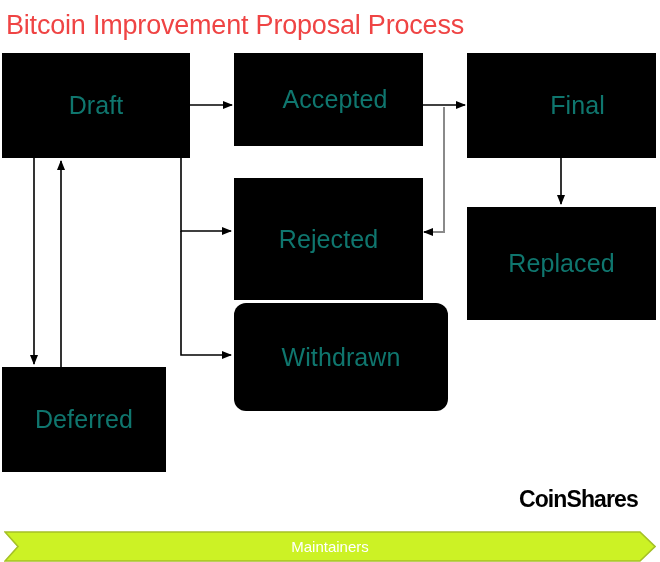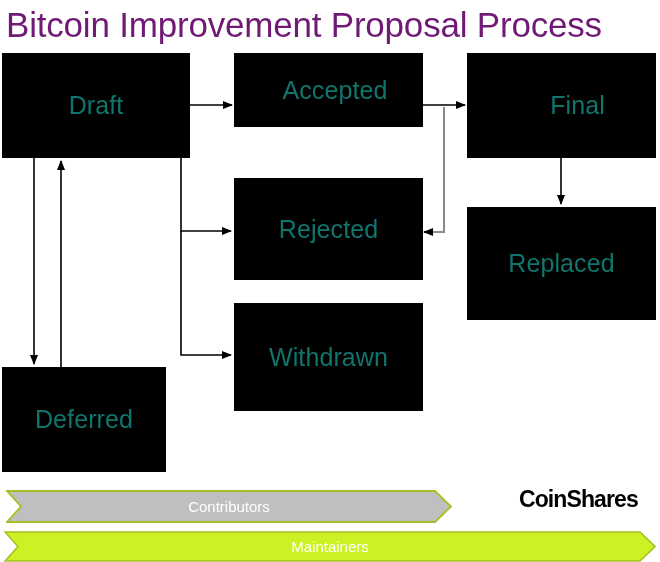--- a/index.html
+++ b/index.html
@@ -14,23 +14,23 @@
     position: relative;
     width: 660px;
     height: 562px;
     background: #ffffff;
     overflow: hidden;
   }
   #title {
     position: absolute;
     left: 6px;
     top: 6px;
-    font-size: 35px;
+    font-size: 27px;
     line-height: 38px;
-    color: #701a75;
+    color: #ef4444;
     font-weight: 400;
     letter-spacing: -0.2px;
     white-space: nowrap;
   }
   .node {
     position: absolute;
     background: #000000;
     color: #0f766e;
     display: flex;
     align-items: center;
@@ -127,51 +127,45 @@
 
     <g>
       <path d="M61,367 L61,161" stroke="#000000" stroke-width="1.6" fill="none" marker-end="url(#arrow-blk)"></path>
     </g>
   </svg>
 
   <div class="node" style="left:2px;  top:53px;  width:188px; height:105px;">
     <span>Draft</span>
   </div>
 
-  <div class="node" style="left:234px; top:53px;  width:189px; height:74px;padding-left:13px;">
+  <div class="node" style="left:234px; top:53px;  width:189px; height:93px;padding-left:13px;">
     <span>Accepted</span>
   </div>
 
   <div class="node" style="left:467px; top:53px;  width:189px; height:105px;padding-left:32px;">
     <span>Final</span>
   </div>
 
-  <div class="node" style="left:234px; top:178px; width:189px; height:102px;">
+  <div class="node" style="left:234px; top:178px; width:189px; height:122px;">
     <span>Rejected</span>
   </div>
 
   <div class="node" style="left:467px; top:207px; width:189px; height:113px;">
     <span>Replaced</span>
   </div>
 
-  <div class="node" style="left:234px; top:303px; width:189px; height:108px;">
+  <div class="node" style="left:234px; top:303px; width:214px; height:108px;border-radius:12px;">
     <span>Withdrawn</span>
   </div>
 
   <div class="node" style="left:2px;   top:367px; width:164px; height:105px;">
     <span>Deferred</span>
   </div>
 
 
-  <div class="banner" style="left:6px; top:490px; width:446px; height:33px;">
-    <svg width="446" height="33" viewBox="0 0 446 33" xmlns="http://www.w3.org/2000/svg">
-      <polygon points="1,1 429,1 445,16.5 429,32 1,32 15,16.5" fill="#BFBFBF" stroke="#A5C026" stroke-width="1.8"></polygon>
-    </svg>
-    <span>Contributors</span>
-  </div>
 
   <div class="banner" style="left:4px; top:531px; width:652px; height:31px;">
     <svg width="652" height="31" viewBox="0 0 652 31" xmlns="http://www.w3.org/2000/svg">
       <polygon points="1,1 636,1 651,15.5 636,30 1,30 14,15.5" fill="#CCF225" stroke="#A5C026" stroke-width="1.6"></polygon>
     </svg>
     <span>Maintainers</span>
   </div>
 
   <div id="logo">CoinShares</div>
 

